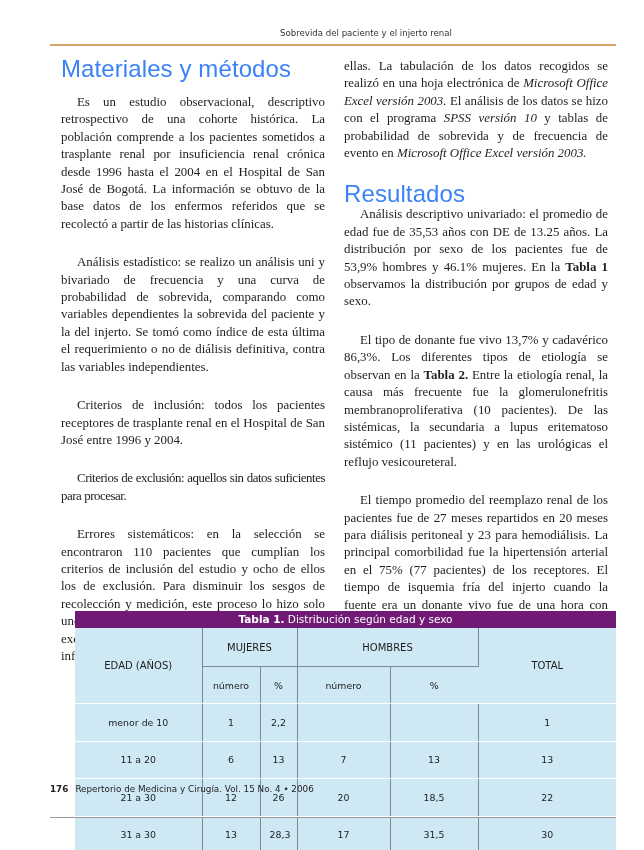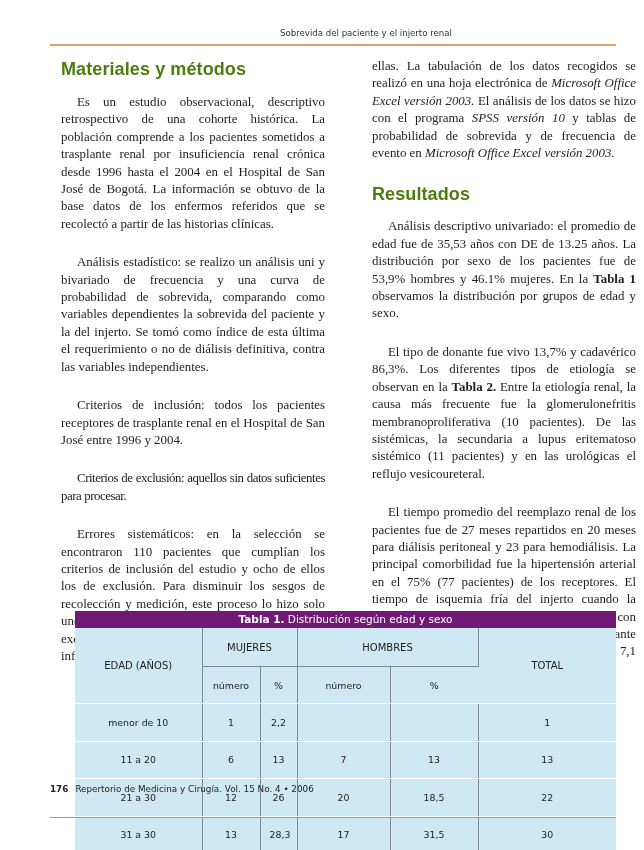--- a/index.html
+++ b/index.html
@@ -9,26 +9,26 @@
   }
   .running-head {
     position: absolute; top: 28px; left: 0; width: 644px; text-align: center;
     font-family: "DejaVu Sans", sans-serif; font-size: 8.6px; color: #333; padding-left: 44px;
   }
   .head-rule {
     position: absolute; top: 44px; left: 50px; width: 566px; height: 2px; background: #d7a56c;
   }
   .col { position: absolute; top: 58px; width: 264px; }
   .col-left { left: 61px; }
-  .col-right { left: 372px; }
+  .col-right { left: 344px; }
   h2.section {
-    font-family: "Liberation Sans", sans-serif; font-weight: bold; color: #4d7c0f;
-    font-size: 18px; margin: 0 0 14px 0; letter-spacing: 0.1px; line-height: 22px;
+    font-family: "Liberation Sans", sans-serif; font-weight: normal; color: #3b82f6;
+    font-size: 24px; margin: 0 0 14px 0; letter-spacing: 0.1px; line-height: 22px;
   }
-  .col-right h2.section { margin-top: 16px; margin-bottom: 13px; }
+  .col-right h2.section { margin-top: 16px; margin-bottom: 1px; }
   p.para {
     margin: 0 0 21px 0; font-size: 12.9px; line-height: 17.4px; text-align: justify;
     text-indent: 16px; hyphens: none;
   }
   p.para.tight { letter-spacing: -0.45px; }
   p.para.nogap { margin-bottom: 0; }
   p.para em { font-style: italic; }
   p.para b { font-weight: bold; }
 
   

